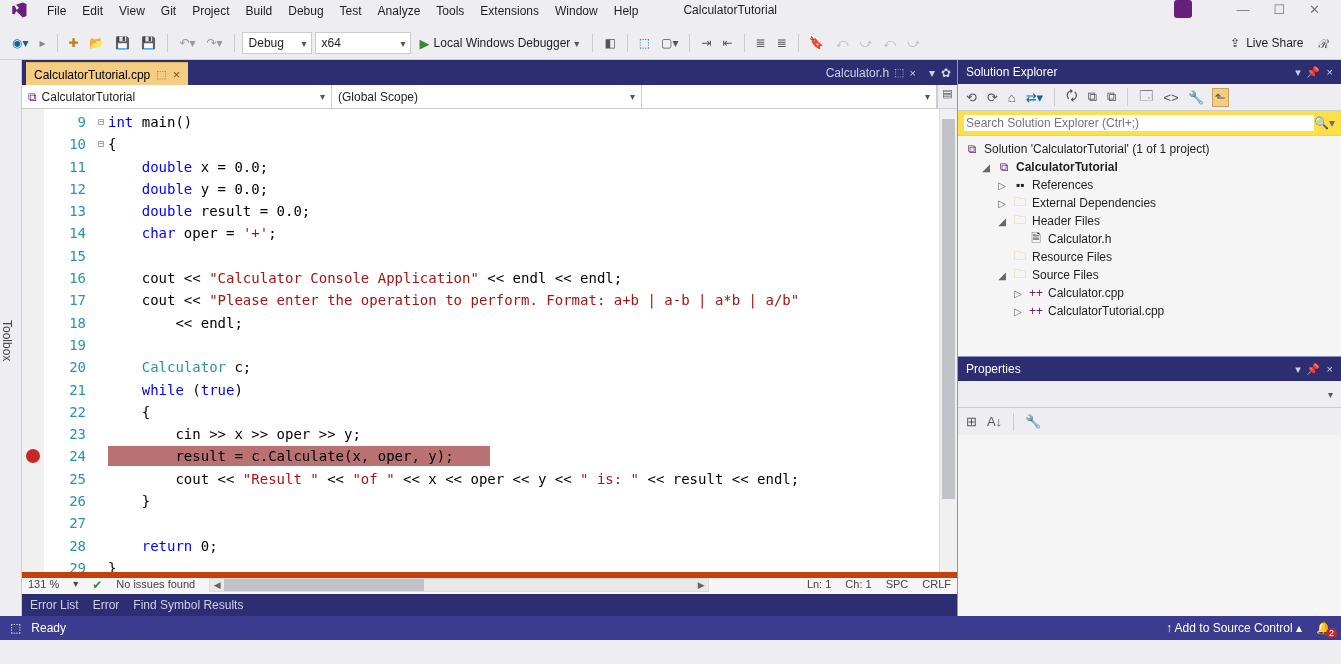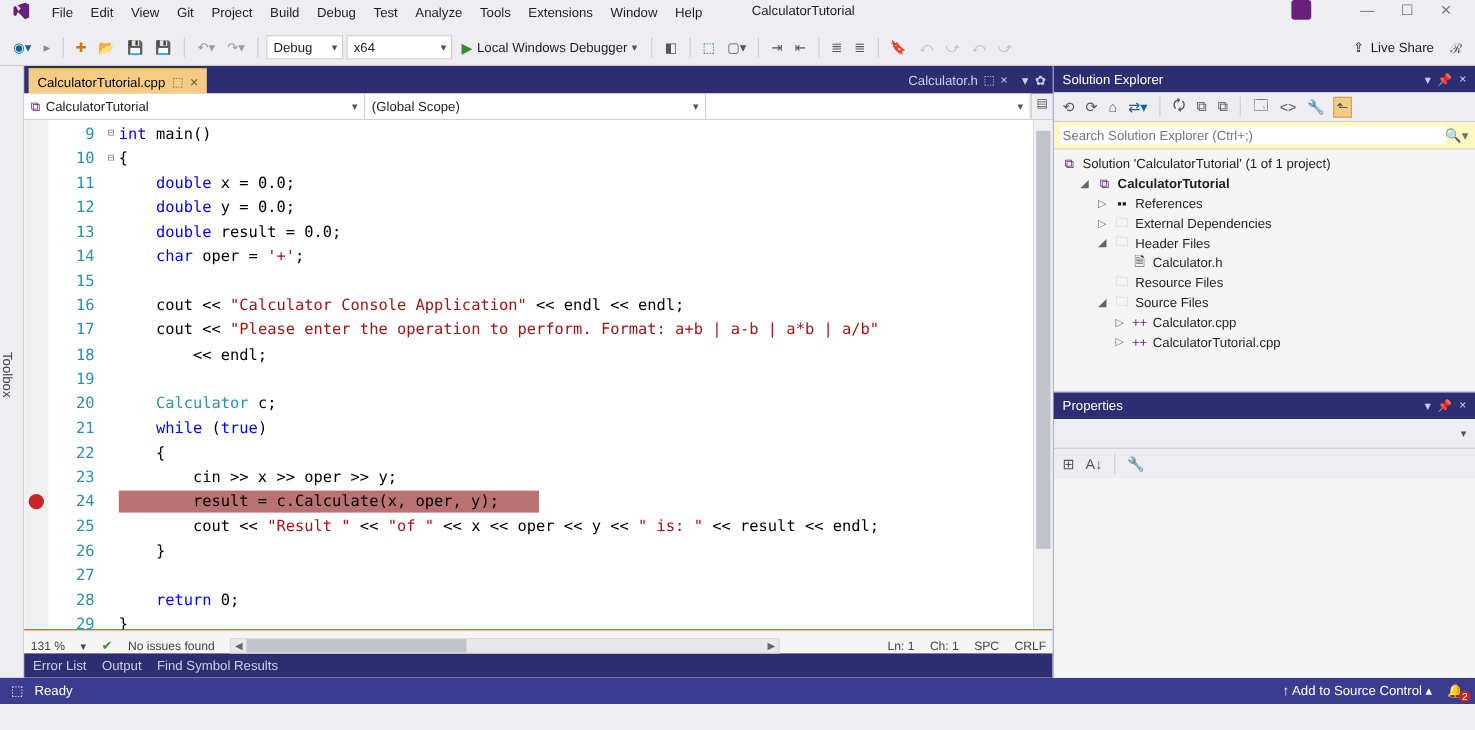--- a/index.html
+++ b/index.html
@@ -42,34 +42,34 @@
 .gutter-ln{width:50px;background:#fff;text-align:right;color:#2b91af;padding-right:8px;font-family:Consolas,monospace;font-size:14px;line-height:22.3px;padding-top:2px}
 .gutter-fold{width:14px;background:#fff;font-family:Consolas,monospace;font-size:10px;color:#808080;line-height:22.3px;padding-top:2px;text-align:center}
 .code{flex:1;font-family:Consolas,monospace;font-size:14px;line-height:22.3px;padding-top:2px;white-space:pre;position:relative;color:#000}
 .kw{color:#0000ff}
 .str{color:#a31515}
 .type{color:#2b91af}
 .bp-dot{width:14px;height:14px;background:#c62828;border-radius:50%;position:absolute}
 .hl-line{position:absolute;background:#b97171;height:20px}
 .scroll-v{width:18px;background:#f0f0f0;border-left:1px solid #ddd;position:relative}
 .scroll-thumb{position:absolute;left:2px;right:2px;background:#c2c3c9;top:10px;height:380px}
-.editor-status{height:22px;display:flex;align-items:flex-end;border-top:1px solid #c2410c;background:#f5f5f5;font-size:11px;padding:0 6px;gap:14px;color:#444}
+.editor-status{height:22px;display:flex;align-items:flex-start;border-top:6px solid #c2410c;background:#f5f5f5;font-size:11px;padding:0 6px;gap:14px;color:#444}
 .editor-status .spacer{flex:1}
 .hscroll{flex:0 0 500px;height:14px;background:#e8e8e8;position:relative;border:1px solid #ddd}
 .hscroll .th{position:absolute;left:0;width:200px;top:0;bottom:0;background:#c2c3c9}
 .hscroll .ar{position:absolute;top:0;bottom:0;width:14px;display:flex;align-items:center;justify-content:center;color:#666;font-size:9px}
 .bottom-tabs{height:22px;background:#2d2d72;display:flex;align-items:center;padding:0 8px;gap:14px;color:#cdd0e6;font-size:12px}
 .bottom-tabs span{cursor:default}
 .right-panels{width:384px;display:flex;flex-direction:column;background:#f5f5f5;border-left:1px solid #8893c8}
 .panel-header{height:24px;background:#2d2d72;color:#fff;display:flex;align-items:center;padding:0 8px;font-size:12px}
 .panel-header .ctl{margin-left:auto;display:flex;gap:6px;color:#cdd0e6;font-size:11px}
 .panel-toolbar{height:27px;display:flex;align-items:center;padding:0 5px;gap:4px;background:#eeeef2;border-bottom:1px solid #ccc;color:#555}
 .panel-toolbar .tbi{padding:2px 3px;cursor:default;font-size:13px}
 .panel-toolbar .tbi.active{background:#f5cc84;border:1px solid #cca05a;padding:1px 2px}
-.panel-search{height:25px;display:flex;align-items:center;border-bottom:1px solid #ccc;background:#fef9c3;padding:0 6px}
+.panel-search{height:25px;display:flex;align-items:center;border-bottom:1px solid #ccc;background:#fde047;padding:0 6px}
 .panel-search input{border:none;outline:none;flex:1;font-size:12px}
 .tree{flex:1;overflow:auto;padding:4px 0;background:#f5f5f5;font-size:12px}
 .tree-row{display:flex;align-items:center;height:18px;padding-left:6px;gap:4px;cursor:default}
 .tree-arrow{width:12px;color:#666;font-size:10px;text-align:center}
 .tree-icon{width:16px;text-align:center;font-size:12px}
 .tree-label{white-space:nowrap}
 .tree-label.bold{font-weight:600}
 .ind1{padding-left:22px}.ind2{padding-left:38px}.ind3{padding-left:54px}
 .props{flex:0 0 260px;display:flex;flex-direction:column;border-top:1px solid #8893c8}
 .props-tb{height:27px;display:flex;align-items:center;padding:0 6px;gap:6px;background:#eeeef2;border-bottom:1px solid #ccc;color:#555;position:relative}
@@ -267,21 +267,21 @@
       </div>
       <div class="spacer"></div>
       <span>Ln: 1</span>
       <span>Ch: 1</span>
       <span>SPC</span>
       <span>CRLF</span>
     </div>
 
     <div class="bottom-tabs" id="bottom-tabs">
         <span>Error List</span>
-        <span>Output</span>
+        <span>Error</span>
         <span>Find Symbol Results</span>
       </div>
   </div>
 
   <div class="right-panels">
     <div class="panel-header">
       <span>Solution Explorer</span>
       <div class="ctl">
           <span>▾</span>
           <span>📌</span>

